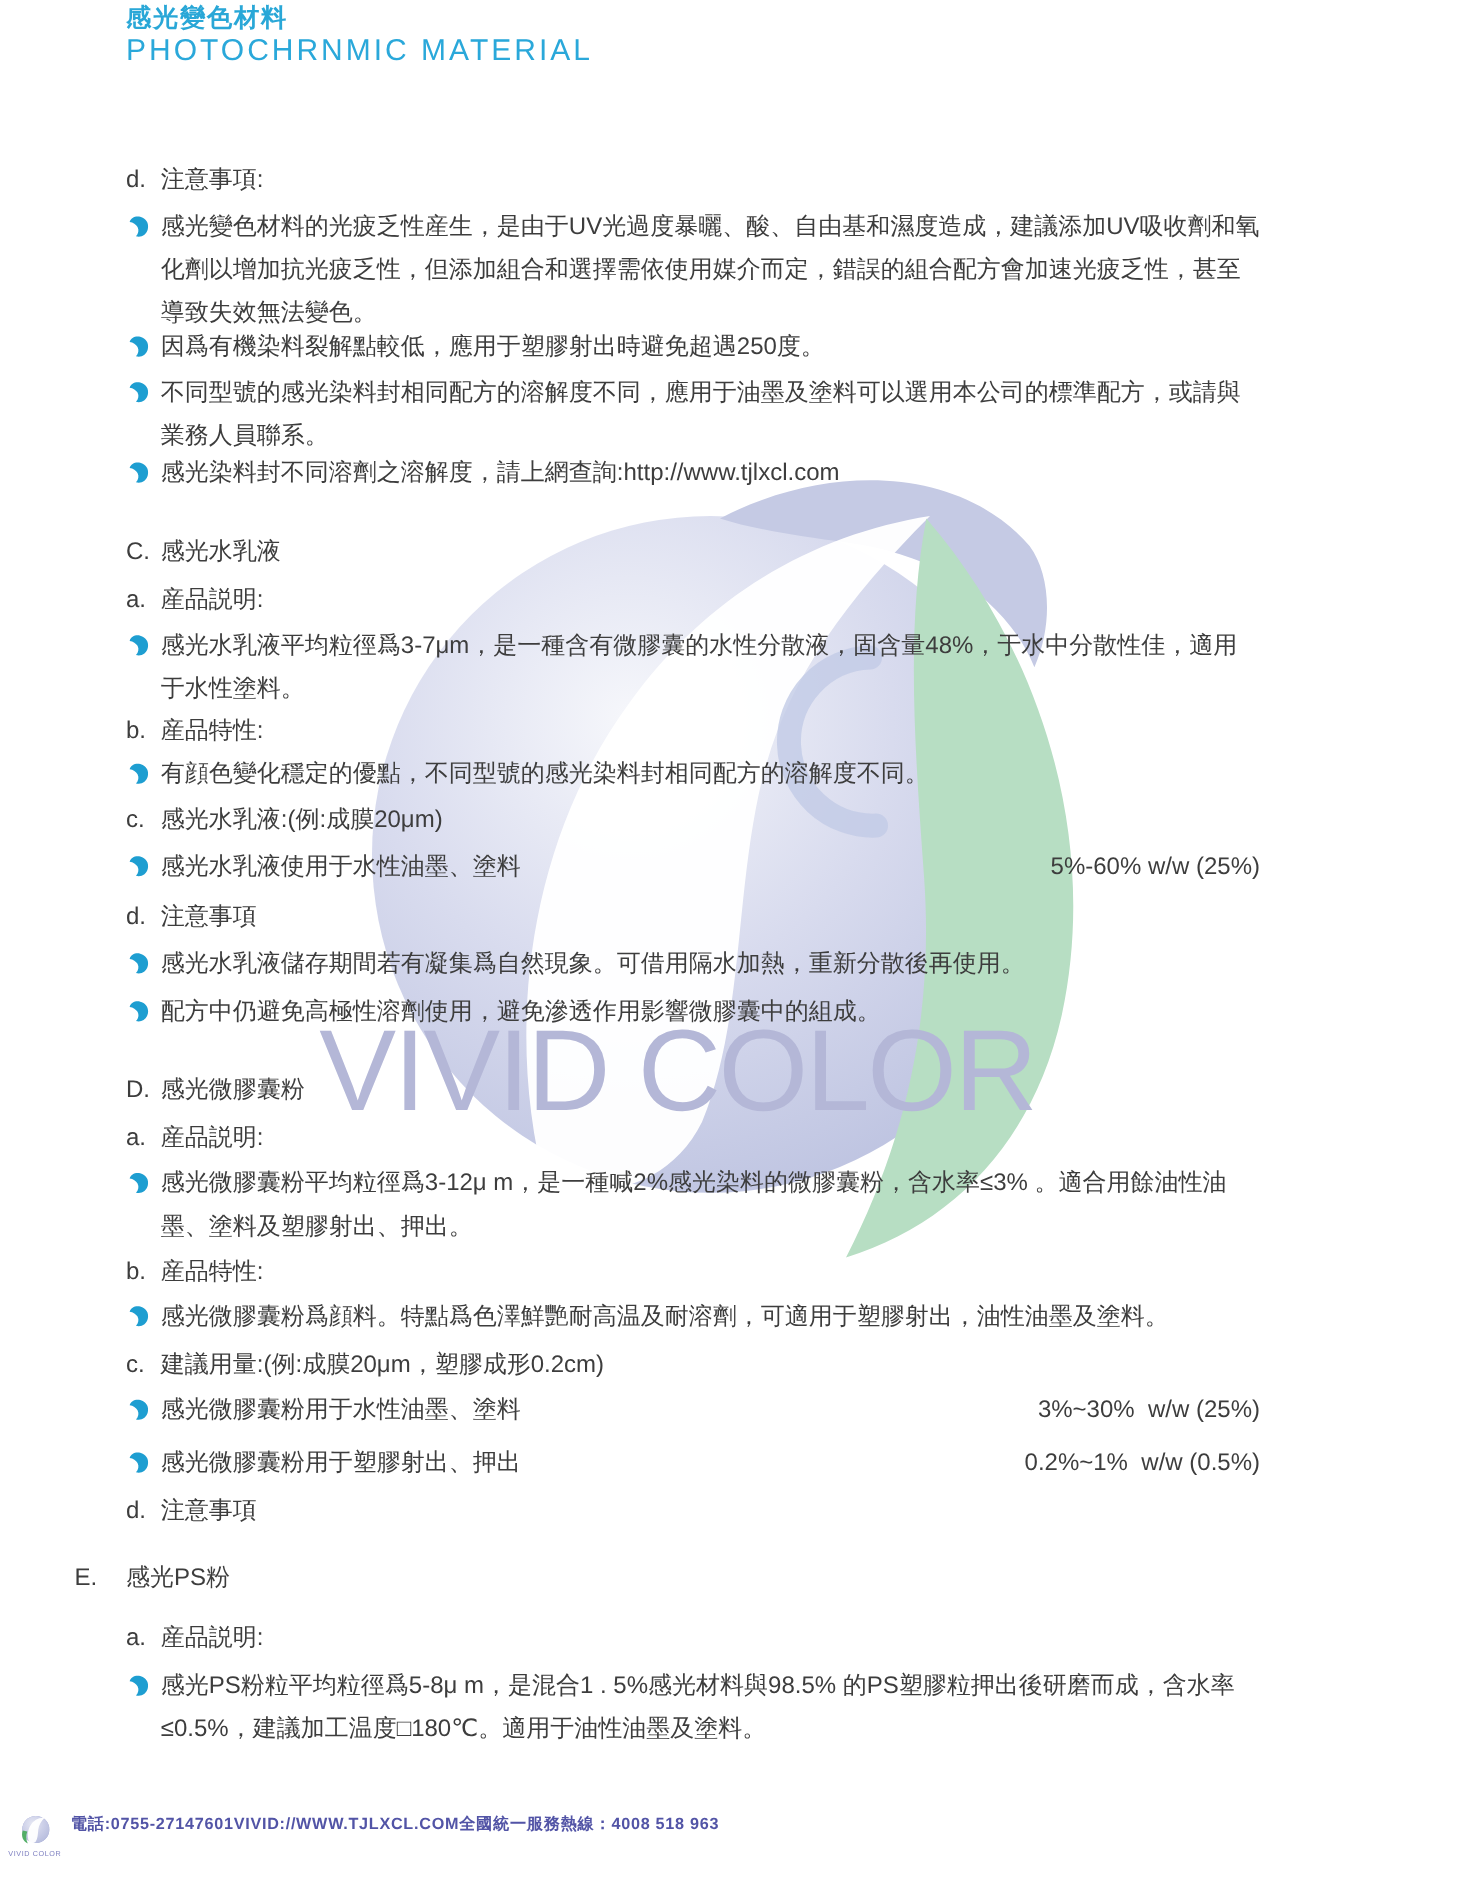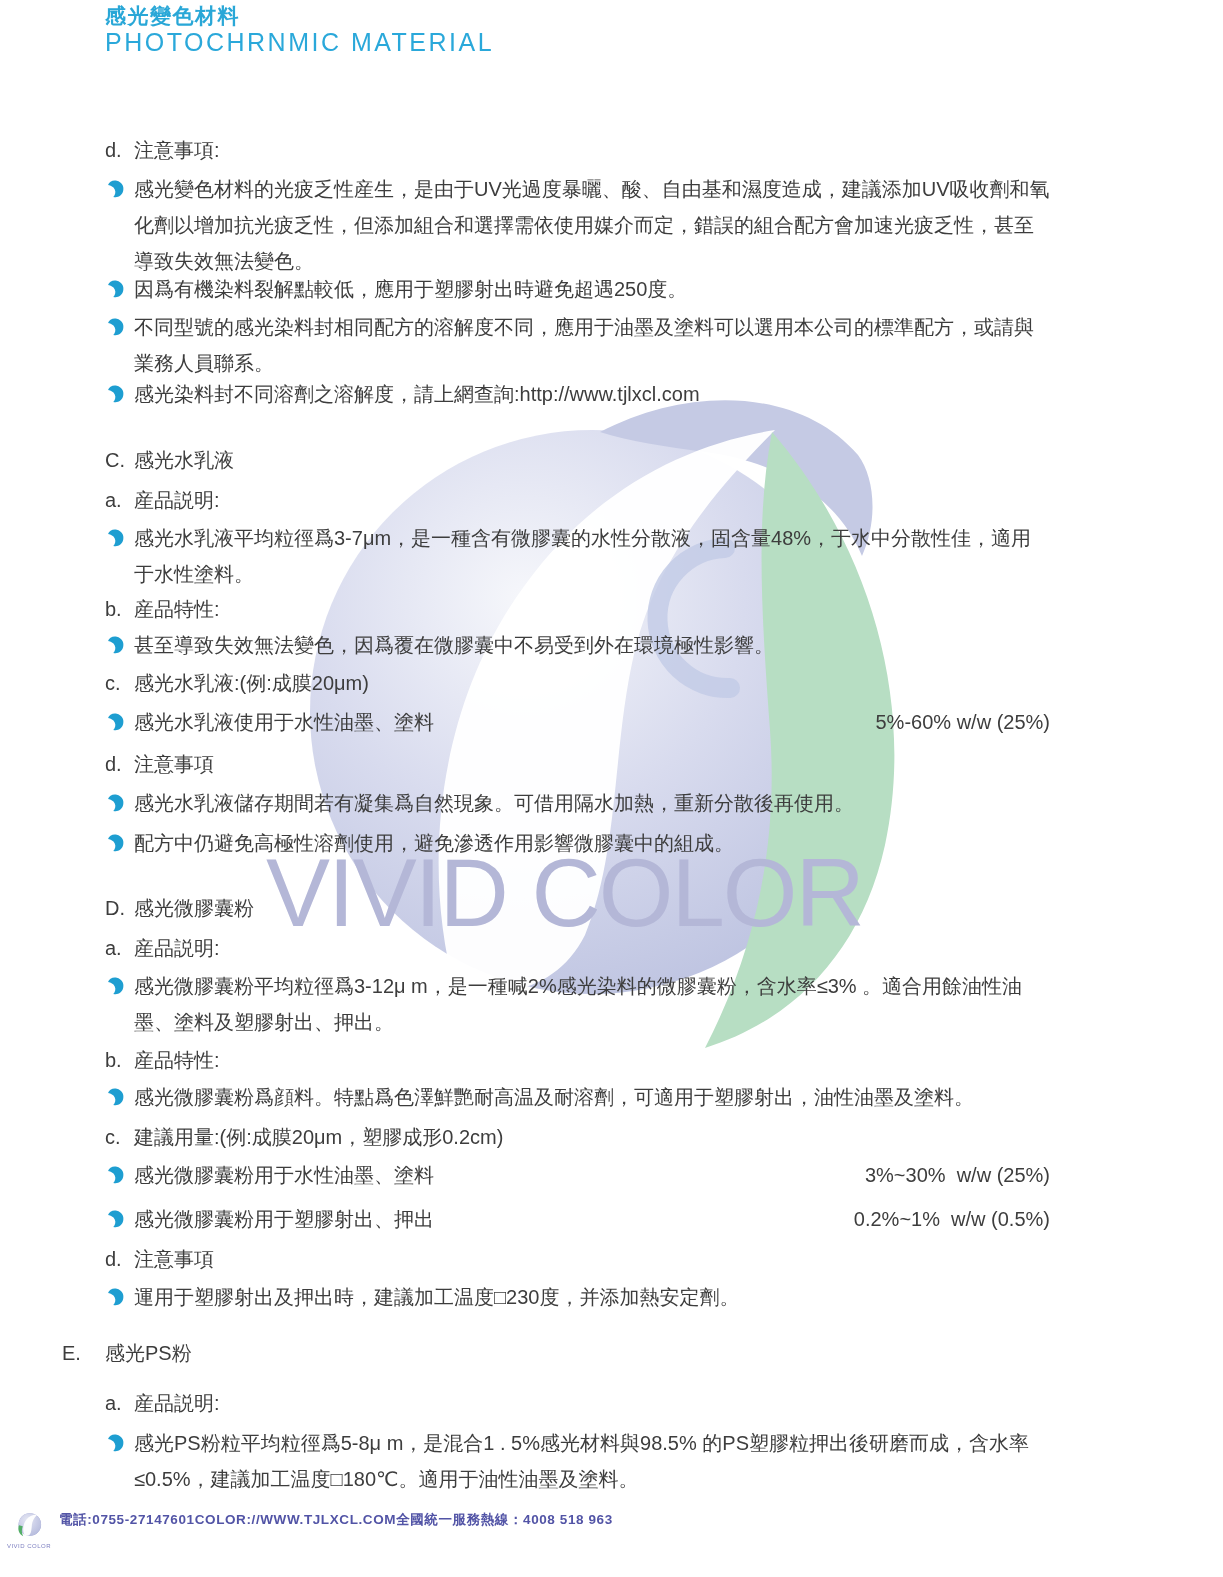--- a/index.html
+++ b/index.html
@@ -129,21 +129,21 @@
       <span class="marker">b.</span>
       <span class="htext">産品特性:</span>
     </div>
 
     <div class="item" style="margin-top:0">
       <span class="marker">
           <svg class="drop">
             <use href="#drop"></use>
           </svg>
         </span>
-      <span class="btext">甚至導致失效無法變色，因爲覆在微膠囊中不易受到外在環境極性影響。</span>
+      <span class="btext">有顔色變化穩定的優點，不同型號的感光染料封相同配方的溶解度不同。</span>
     </div>
 
     <div class="item" style="margin-top:2px">
       <span class="marker">c.</span>
       <span class="htext">感光水乳液:(例:成膜20μm)</span>
     </div>
 
     <div class="item" style="margin-top:3px">
       <span class="marker">
           <svg class="drop">
@@ -233,28 +233,20 @@
         </span>
       <span class="btext">感光微膠囊粉用于塑膠射出、押出</span>
       <span class="bval">0.2%~1%  w/w (0.5%)</span>
     </div>
 
     <div class="item" style="margin-top:4px">
       <span class="marker">d.</span>
       <span class="htext">注意事項</span>
     </div>
 
-    <div class="item" style="margin-top:2px">
-      <span class="marker">
-          <svg class="drop">
-            <use href="#drop"></use>
-          </svg>
-        </span>
-      <span class="btext">運用于塑膠射出及押出時，建議加工温度□230度，并添加熱安定劑。</span>
-    </div>
 
     <div class="item outdent" style="margin-top:20px">
       <span class="marker">E.</span>
       <span class="htext">感光PS粉</span>
     </div>
 
     <div class="item" style="margin-top:14px">
       <span class="marker">a.</span>
       <span class="htext">産品説明:</span>
     </div>
@@ -274,18 +266,18 @@
       <svg width="34" height="30" viewBox="0 0 40 36" aria-hidden="true">
         <circle cx="21" cy="15" r="13.5" fill="#8a90c8"></circle>
         <circle cx="21" cy="15" r="13.5" fill="url(#gs)" opacity="0.85"></circle>
         <path d="M14 27 C12 21 13 14 17 9 C20 5 25 3 30 3 C26 7 24 11 23.5 15 C23 20 23 24 21 27 C19 29 16 29 14 27 Z" fill="#ffffff" opacity="0.95"></path>
         <path d="M8 16 C6 21 8 27 13 29 C11 25 11 21 12.5 17 Z" fill="#53ae67"></path>
       </svg>
       <div class="f-caption">VIVID COLOR</div>
     </div>
     <div class="f-lines">
       <div class="f-line">電話:0755-27147601</div>
-      <div class="f-line">COLOR://WWW.TJLXCL.COM</div>
+      <div class="f-line">VIVID://WWW.TJLXCL.COM</div>
       <div class="f-line">全國統一服務熱線：4008 518 963</div>
     </div>
   </div>
 
 </div>
 
 </body></html>

